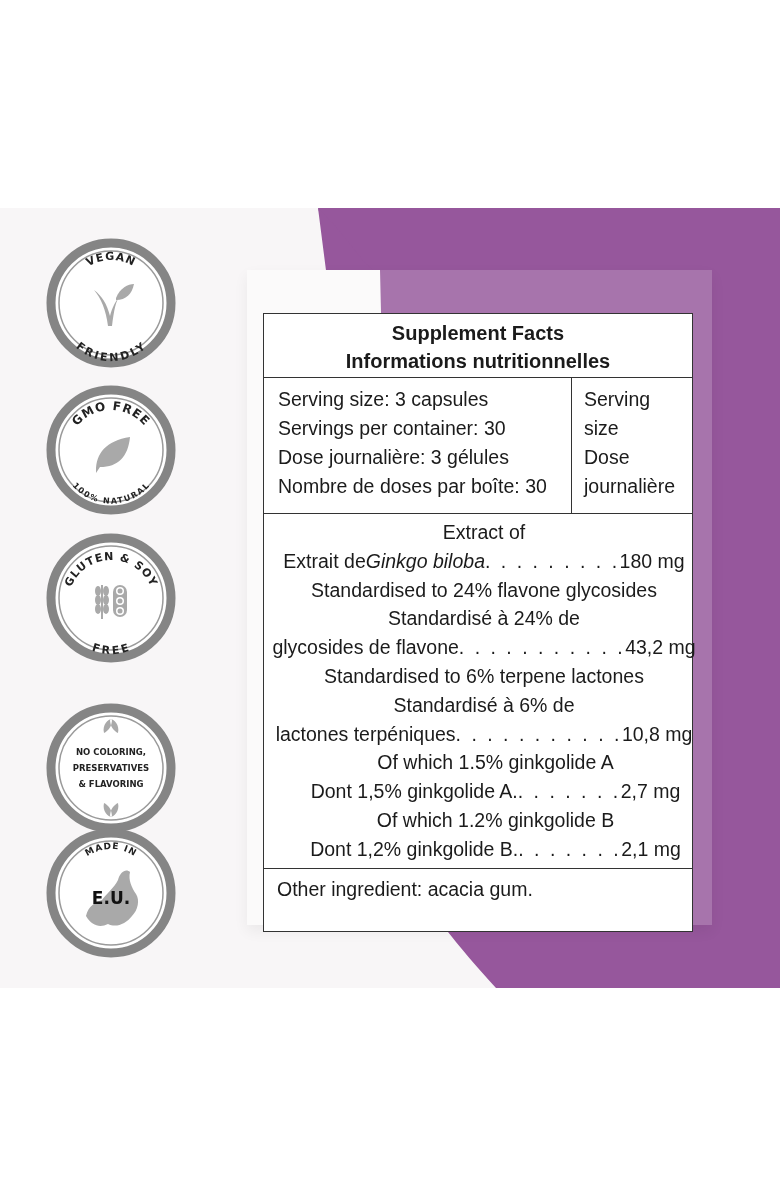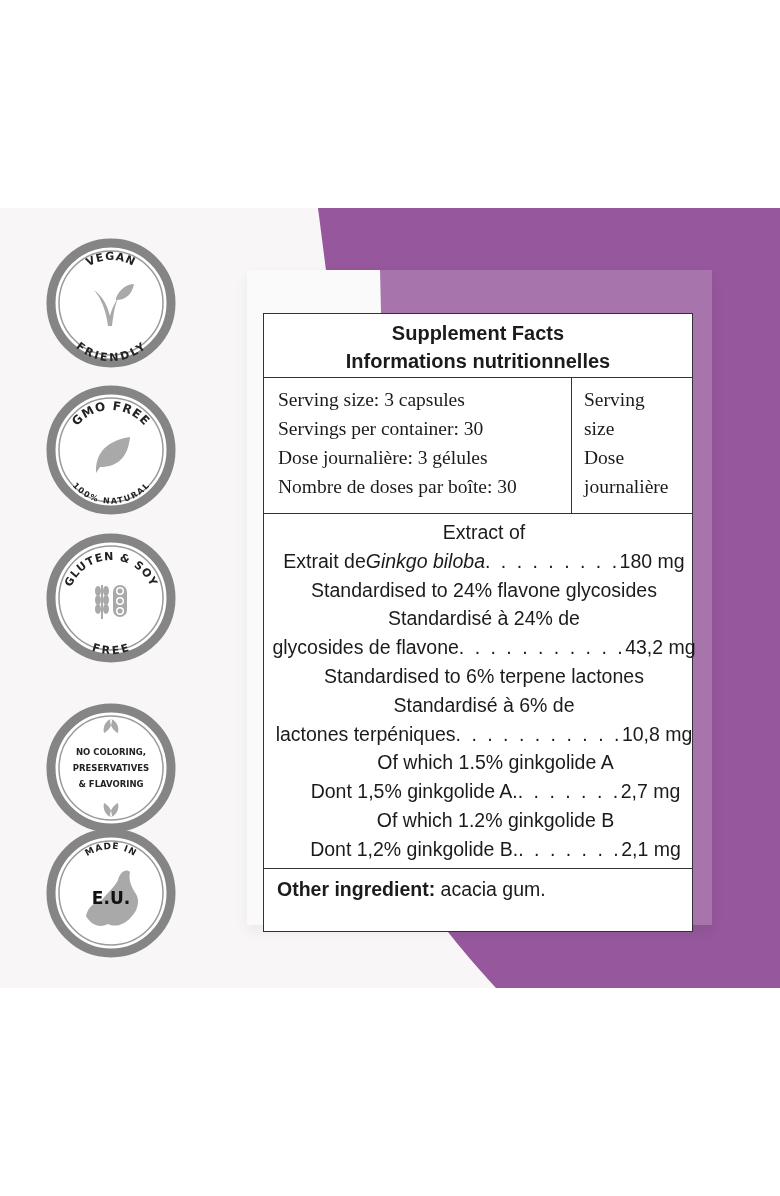--- a/index.html
+++ b/index.html
@@ -3,29 +3,29 @@
 <meta charset="utf-8">
 <style>
   html,body{margin:0;padding:0;}
   body{width:780px;height:1196px;background:#ffffff;position:relative;overflow:hidden;font-family:"Liberation Sans","DejaVu Sans",sans-serif;}
   .panel{position:absolute;left:0;top:208px;width:780px;height:780px;background:#f8f6f7;overflow:hidden;}
   .purple{position:absolute;left:0;top:0;width:780px;height:780px;}
   .card{position:absolute;left:247px;top:62px;width:465px;height:655px;background:rgba(255,255,255,0.18);box-shadow:0 6px 14px rgba(0,0,0,0.06);}
   .badge{position:absolute;left:46px;width:130px;height:130px;}
   .facts{position:absolute;left:263px;top:79px;width:430px;height:619px;background:#fff;border:1.5px solid #333;box-sizing:border-box;color:#1b1b1b;margin-top:26px;}
   .hdr{height:64px;border-bottom:1.5px solid #333;text-align:center;font-weight:bold;font-size:20px;line-height:28px;padding-top:5px;box-sizing:border-box;}
-  .serv{display:flex;height:135px;border-bottom:1.5px solid #333;font-family:Liberation Serif, serif;}
+  .serv{display:flex;height:135px;border-bottom:1.5px solid #333;}
   .serv .l{width:308px;border-right:1.5px solid #333;padding:7px 0 0 14px;box-sizing:border-box;font-size:19.5px;line-height:29px;}
   .serv .r{flex:1;padding:7px 0 0 12px;box-sizing:border-box;font-size:19.5px;line-height:29px;}
   .ingr{height:355px;border-bottom:1.5px solid #333;padding:4px 0 0 12px;box-sizing:border-box;font-size:19.5px;line-height:28.8px;}
   .row{display:flex;white-space:nowrap;justify-content:center;}
   .ind{padding-left:23px;}
   .dots{letter-spacing:2.5px;}
   .other{padding:6px 0 0 13px;font-size:19.5px;line-height:28px;}
-  .other b{font-weight:bold;}
+  .other b{font-weight:normal;}
   .t{font-weight:300;}
 </style>
 </head>
 <body>
 
 <div class="panel">
   <svg class="purple" viewBox="0 0 780 780" width="780" height="780">
     <path d="M318 0 L780 0 L780 780 L496 780 C460 740 425 700 405 655 L335 60 Z" fill="#96579c"></path>
     <path d="M318 0 C350 30 370 70 380 62 L712 62 L712 717 L435 717 C415 690 405 670 400 640 Z" fill="#96579c"></path>
   </svg>

